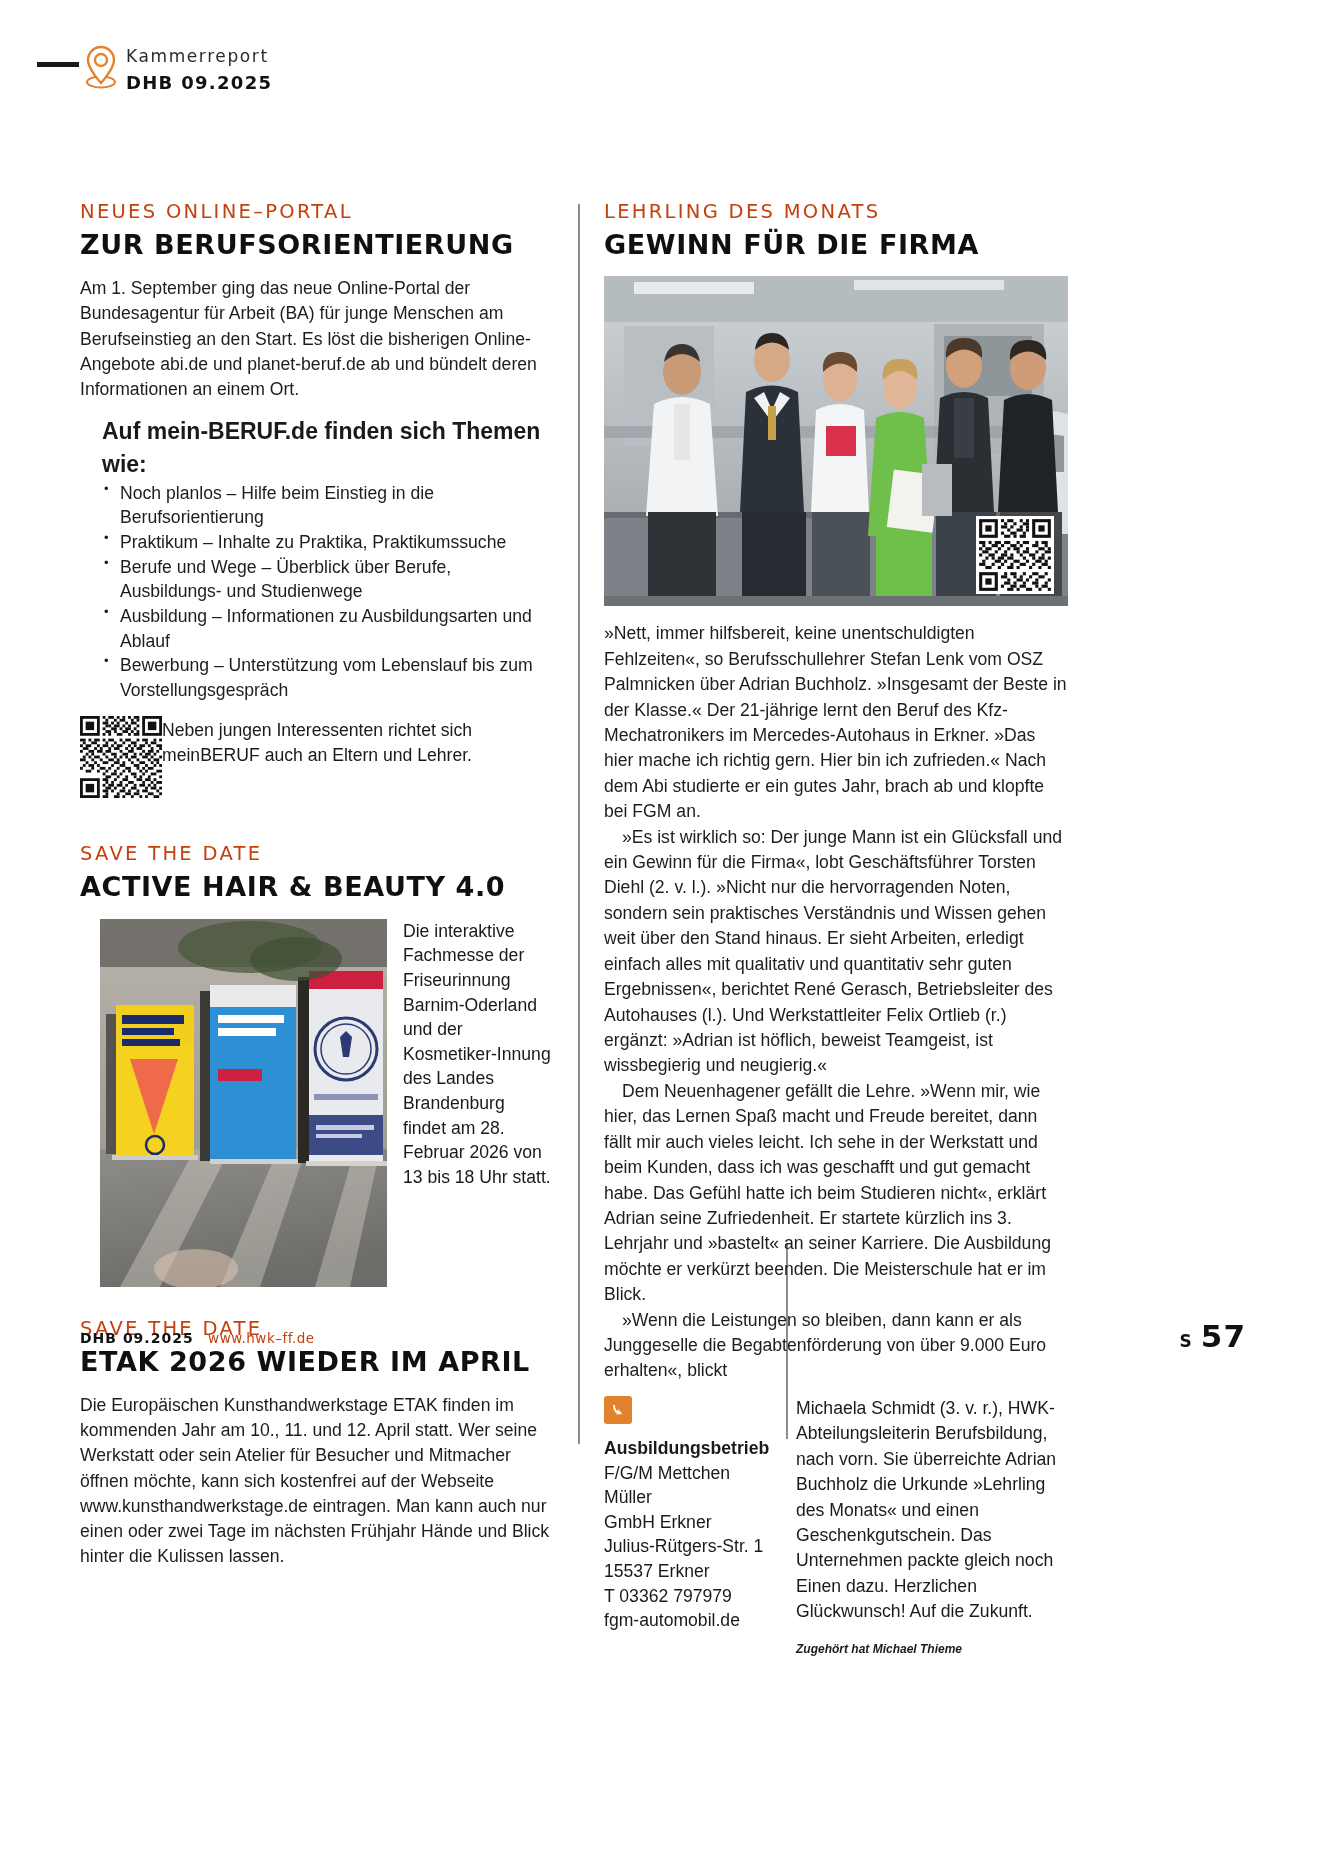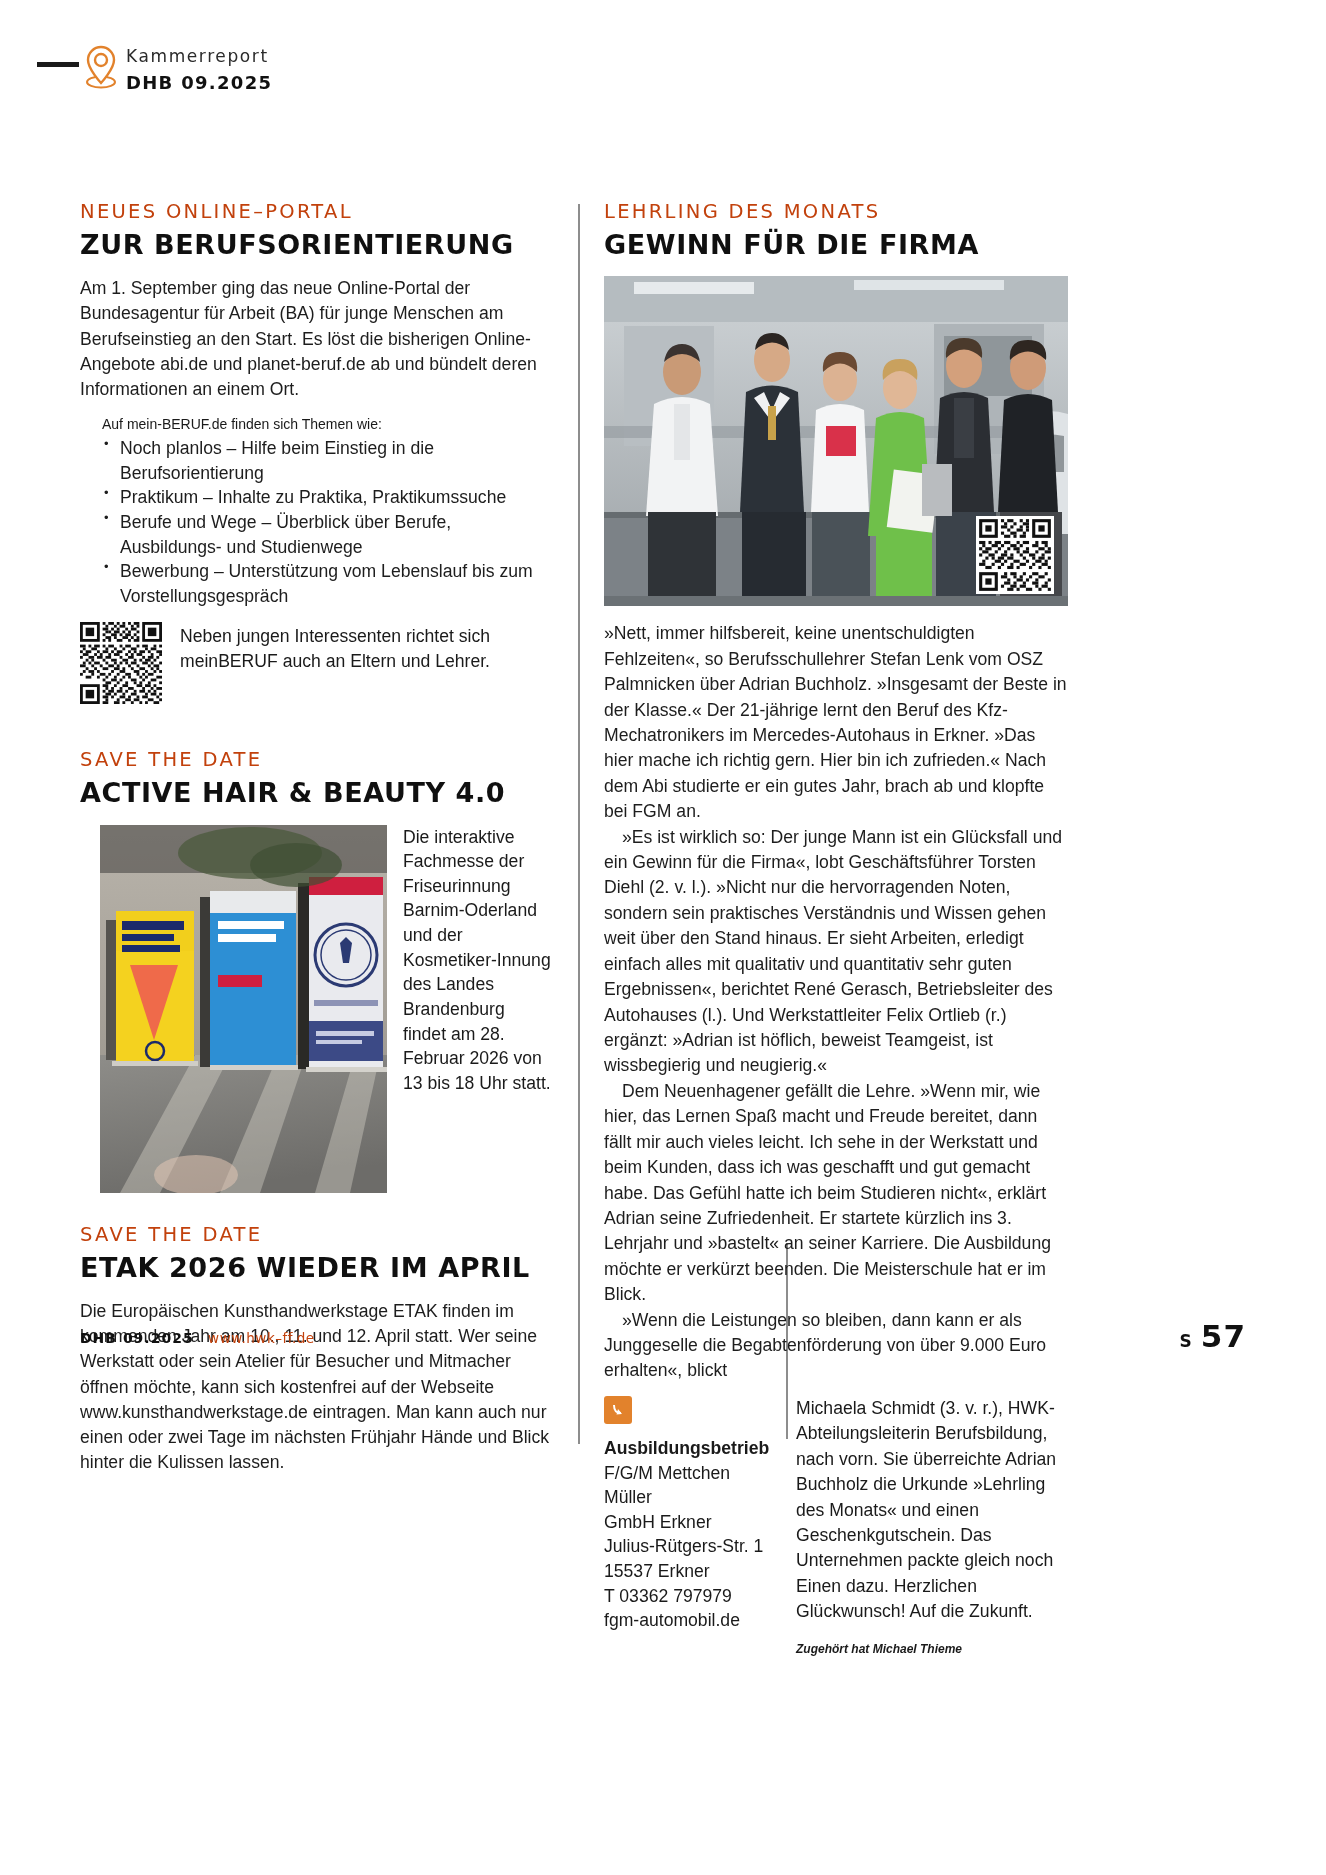--- a/index.html
+++ b/index.html
@@ -51,35 +51,35 @@
     font-family: "DejaVu Sans", sans-serif; line-height: 1.12;
     margin-bottom: 16px; white-space: nowrap;
   }
   .body-p {
     font-size: 17.6px; line-height: 1.435; color: #1d1d1d;
     font-family: "Liberation Sans", sans-serif; text-align: left;
     margin-bottom: 13px; hyphens: none;
   }
 
   .list-lead {
-    font-size: 14px; font-weight: 400; line-height: 1.4;
+    font-size: 23px; font-weight: 700; line-height: 1.4;
     margin-left: 22px; margin-bottom: 1px;
   }
   ul.topics { list-style: none; margin: 0 0 14px 22px; padding: 0; }
   ul.topics li {
     font-size: 17.6px; line-height: 1.4; position: relative;
     padding-left: 18px; color: #1d1d1d;
   }
   ul.topics li::before {
     content: "\2022"; position: absolute; left: 2px; top: -1px;
     font-size: 13px; color: #1d1d1d;
   }
 
   
-  .qr-row { display: flex; gap: 18px; align-items: flex-start; margin-top: 8px; }
+  .qr-row { display: flex; align-items: flex-start; margin-top: 8px; }
   .qr { width: 82px; height: 82px; flex: 0 0 82px; background:#fff; }
   .qr-note { font-size: 17.6px; line-height: 1.4; padding-top: 2px; }
 
   
   .photo { background:#c9cdd2; position: relative; overflow: hidden; }
 
   
   .ahb-wrap { display: flex; gap: 16px; margin-top: 14px; padding-left: 20px; }
   .ahb-photo { width: 287px; height: 368px; flex: 0 0 287px; position: relative; }
   .ahb-text { width: 170px; font-size: 17.6px; line-height: 1.4; }
@@ -146,20 +146,21 @@
     <div>
       <div class="kicker">NEUES ONLINE–PORTAL</div>
       <div class="headline">ZUR BERUFSORIENTIERUNG</div>
       <p class="body-p">Am 1. September ging das neue Online-Portal der Bundesagentur für Arbeit (BA) für junge Menschen am Berufseinstieg an den Start. Es löst die bisherigen Online-Angebote abi.de und planet-beruf.de ab und bündelt deren Informationen an einem Ort.</p>
 
       <div class="list-lead">Auf mein-BERUF.de finden sich Themen wie:</div>
       <ul class="topics">
         <li>Noch planlos – Hilfe beim Einstieg in die Berufsorientierung</li>
         <li>Praktikum – Inhalte zu Praktika, Praktikumssuche</li>
         <li>Berufe und Wege – Überblick über Berufe, Ausbildungs- und Studienwege</li>
+        <li>Ausbildung – Informationen zu Ausbildungsarten und Ablauf</li>
         <li>Bewerbung – Unterstützung vom Lebenslauf bis zum Vorstellungsgespräch</li>
       </ul>
 
       <div class="qr-row">
         <svg class="qr" viewBox="0 0 29 29">
           <rect width="29" height="29" fill="#fff"></rect>
           <g fill="#111">
             <rect x="0" y="0" width="7" height="7"></rect>
               <rect x="1" y="1" width="5" height="5" fill="#fff"></rect>
               <rect x="2" y="2" width="3" height="3"></rect>

